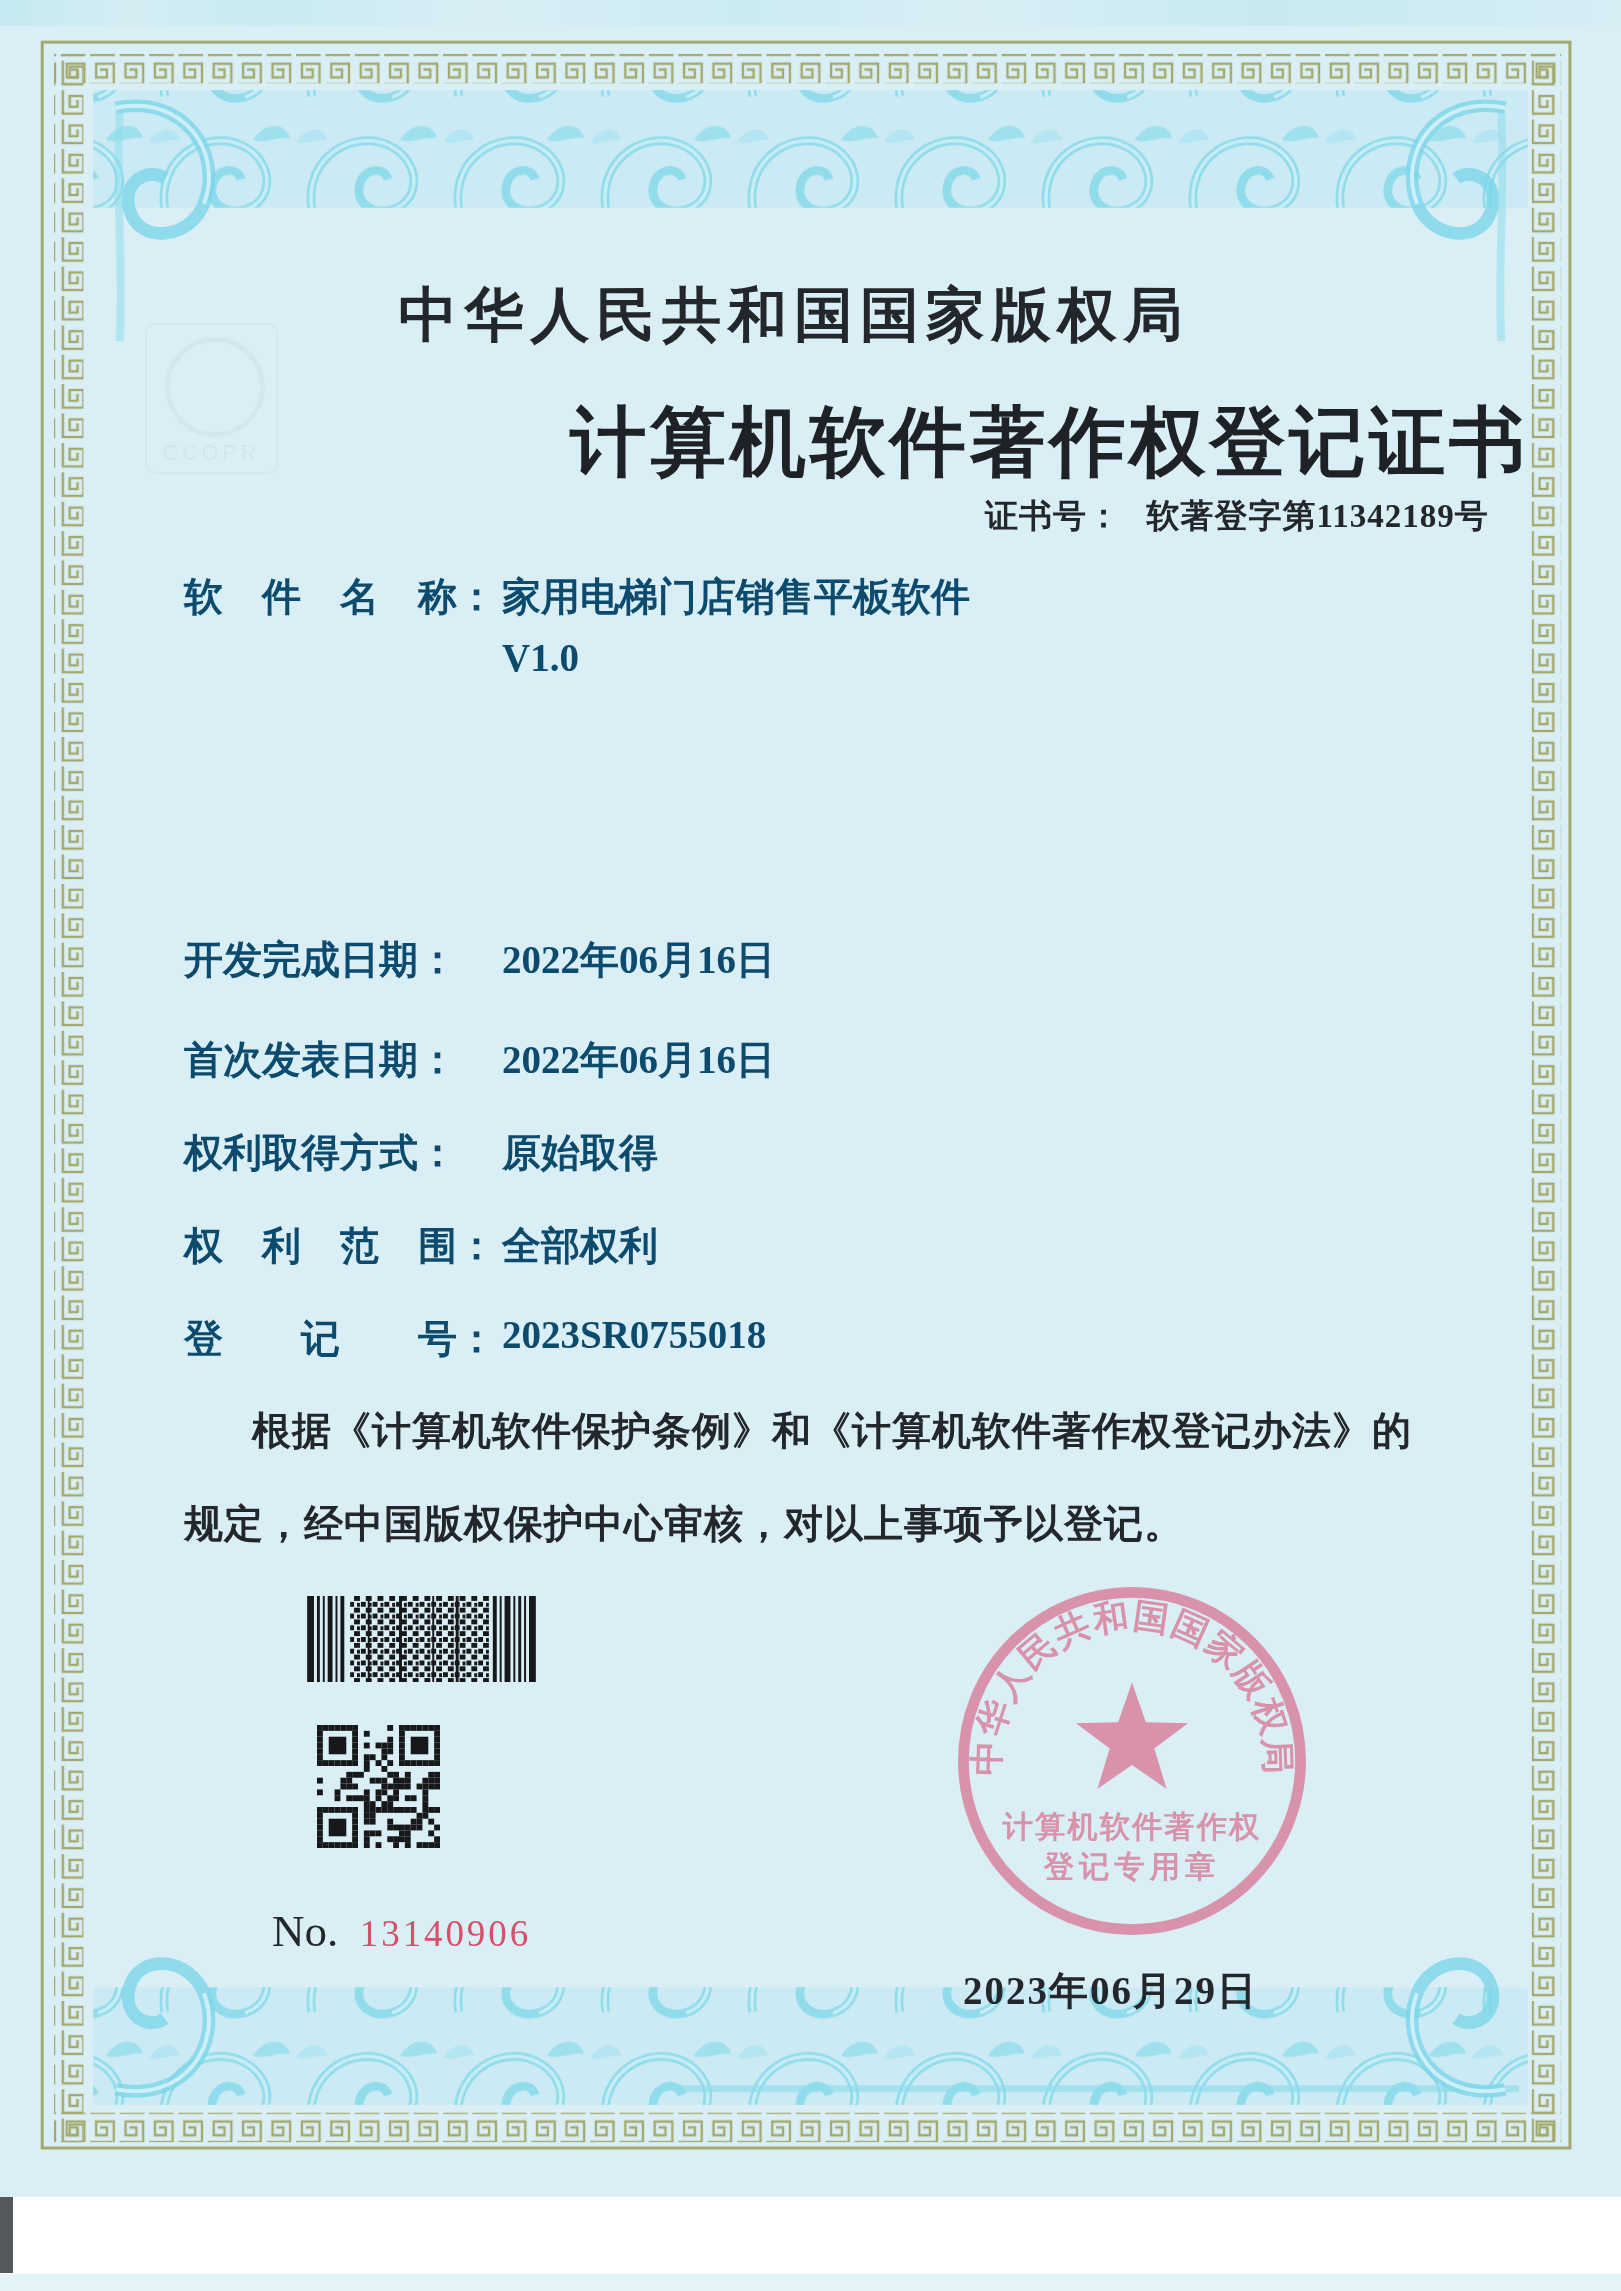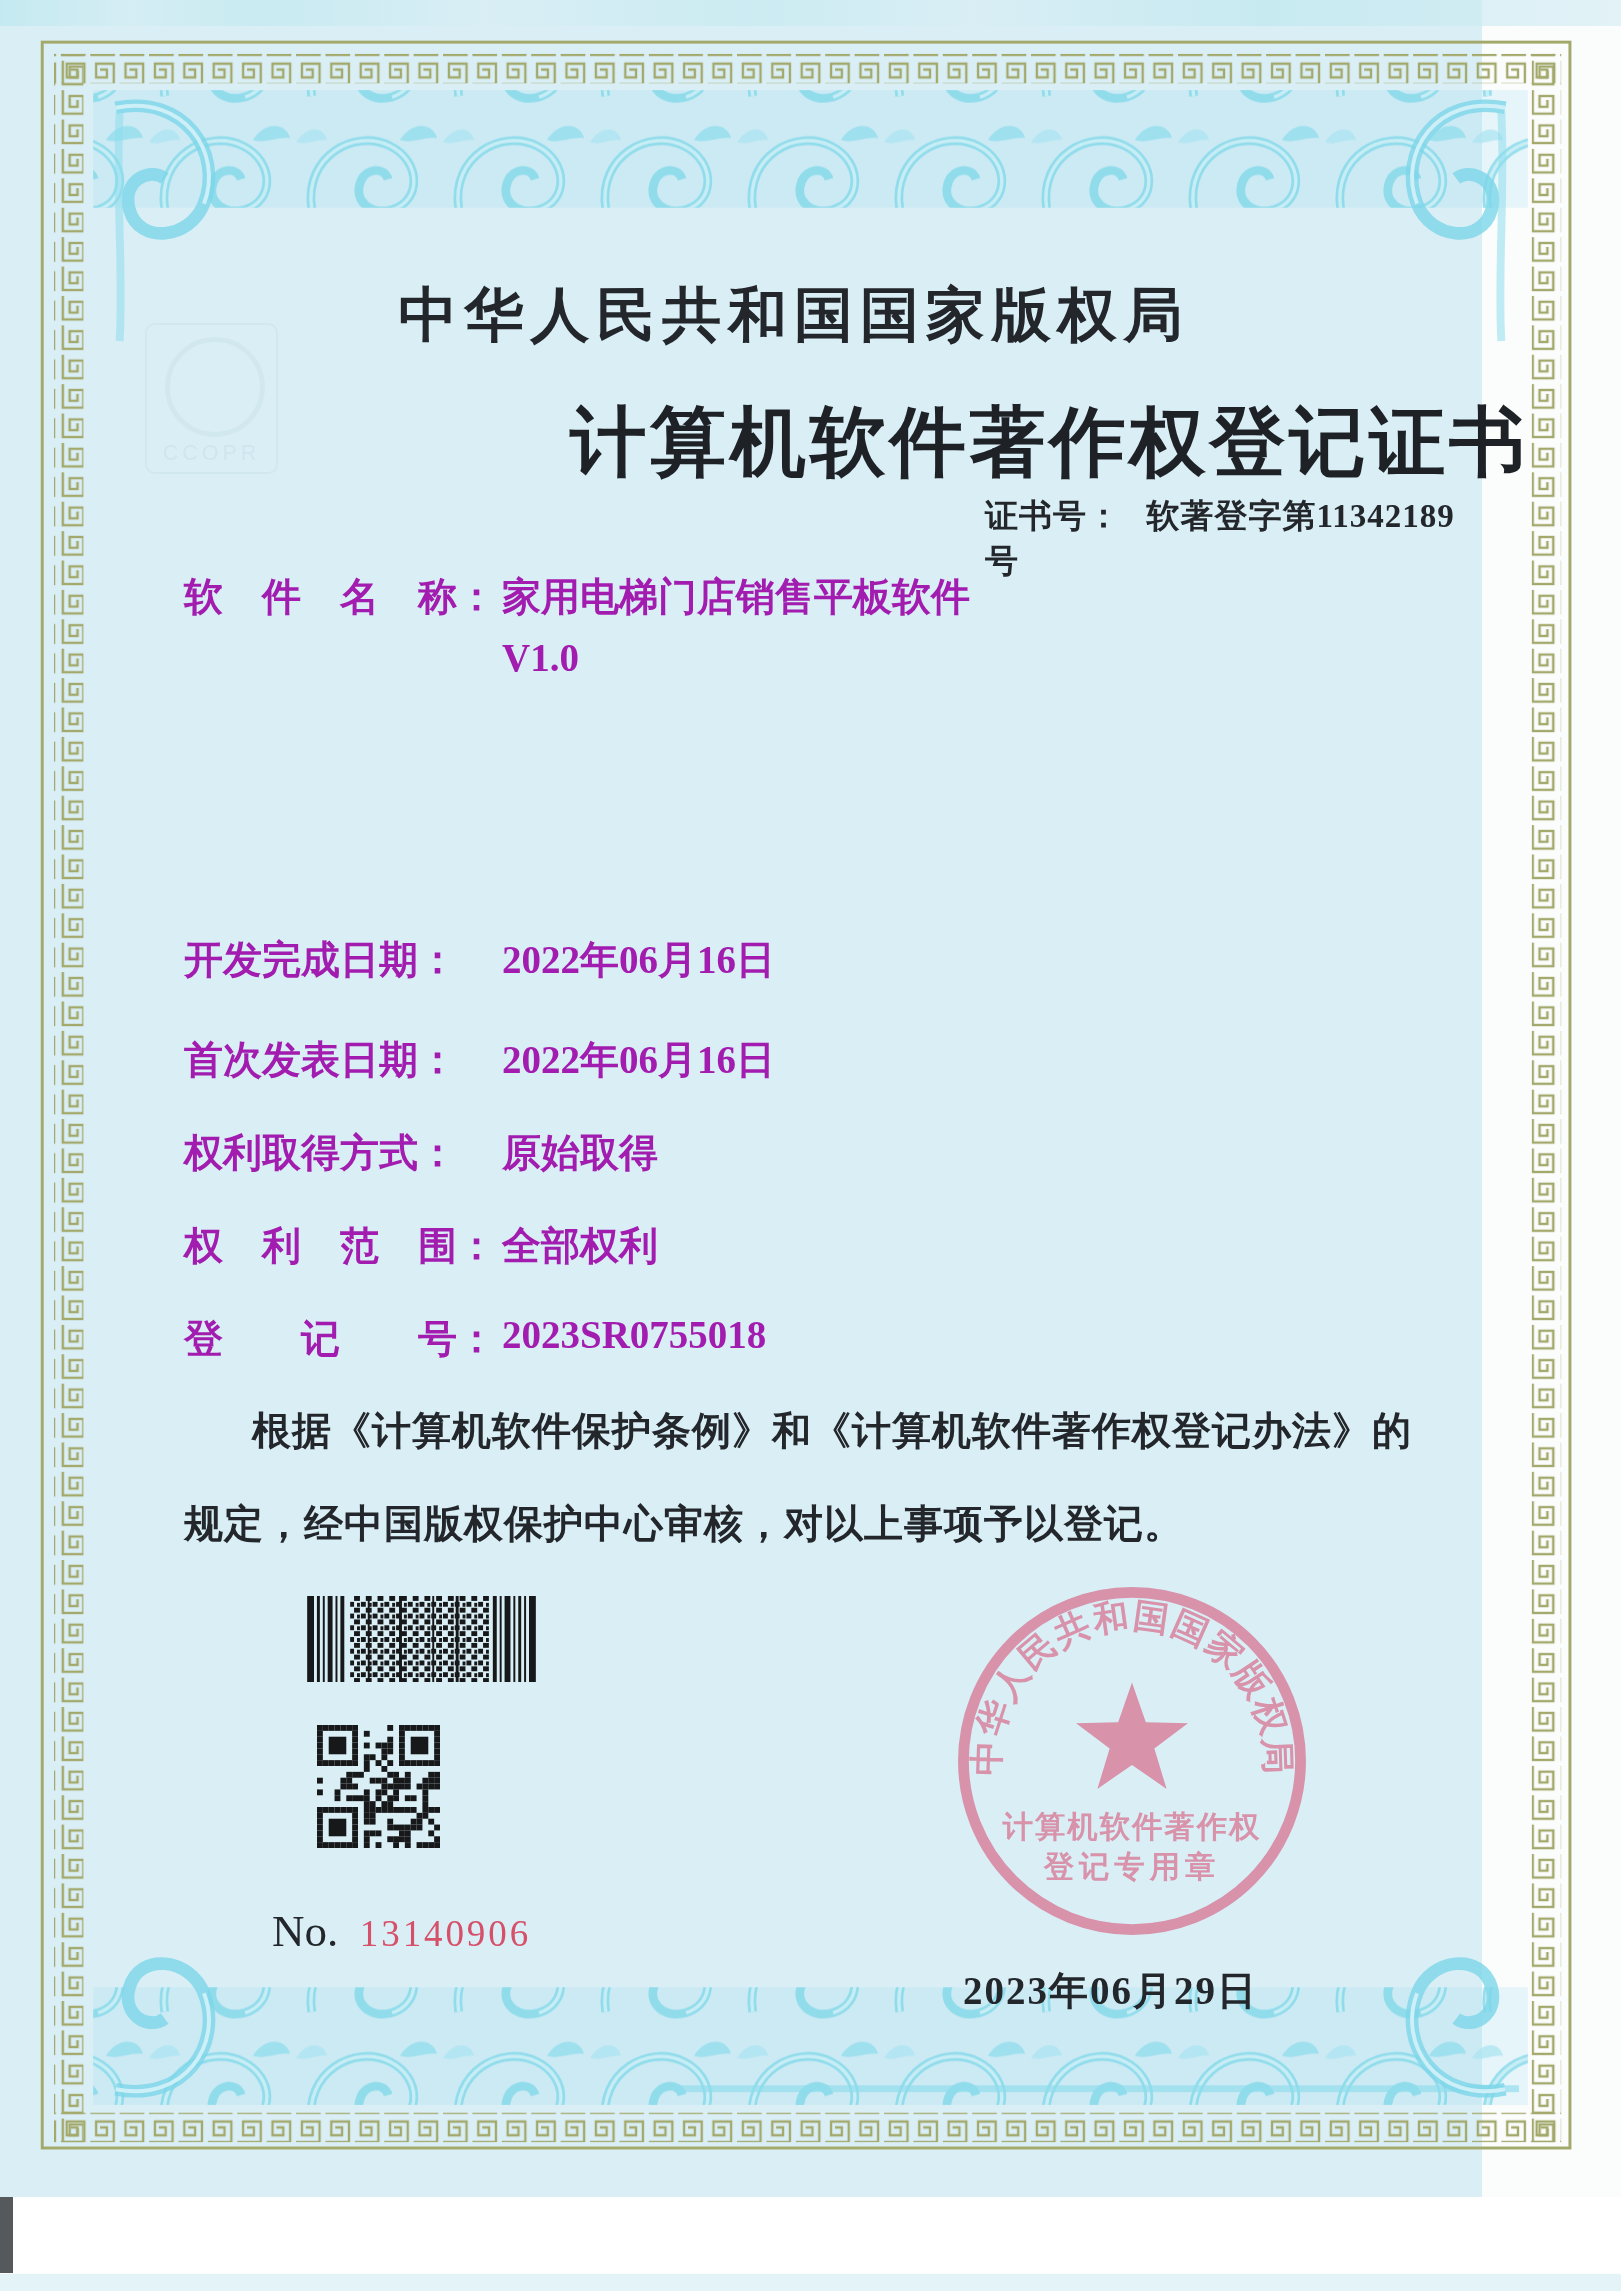--- a/index.html
+++ b/index.html
@@ -3,21 +3,21 @@
 <meta charset="utf-8">
 <style>
   html,body{margin:0;padding:0;}
   body{
     width:1621px;height:2292px;position:relative;overflow:hidden;
     background:#fbfcfc;
     font-family:"Liberation Serif","DejaVu Serif",serif;
     color:#20242a;
   }
   .page{
-    position:absolute;left:0;top:0;width:1482px;height:2197px;
+    position:absolute;left:0;top:0;width:1621px;height:2197px;
     background:#d9eef5;
   }
   .abs{position:absolute;}
   
   .topnoise{position:absolute;left:0;top:0;width:1621px;height:25.5px;
     background:linear-gradient(90deg,#b9e7ee 0%,#d2edf3 8%,#bfe9ef 16%,#d9eef5 30%,#c4eaf0 46%,#d9eef5 60%,#bde8ee 78%,#d5edf4 100%);
     opacity:.65;}
   .bottom-white{position:absolute;left:0;top:2197px;width:1621px;height:76px;background:#ffffff;}
   .bottom-darkbar{position:absolute;left:0;top:2197px;width:12.7px;height:76px;background:#55595c;}
   .bottom-strip{position:absolute;left:0;top:2274px;width:1621px;height:17.6px;background:#e3f3f8;}
@@ -28,21 +28,21 @@
   }
   .cert-title{
     position:absolute;left:59px;top:392px;width:1470px;text-align:right;
     font-size:76px;font-weight:bold;letter-spacing:3.9px;color:#1e2227;
   }
   .cert-no{
     position:absolute;left:985px;top:494px;font-size:33px;font-weight:bold;
     letter-spacing:1px;color:#23272c;
   }
   .cert-no .gap{display:inline-block;width:25.5px;}
-  .row{position:absolute;left:184px;font-size:39px;font-weight:bold;color:#a21caf;white-space:nowrap;}
+  .row{position:absolute;left:184px;font-size:39px;font-weight:bold;color:#0c4a6e;white-space:nowrap;}
   .row .val{position:absolute;left:318px;top:0;white-space:nowrap;}
   .r1{top:570px;} .r1b{top:635px;} .r2{top:757px;} .r3{top:933px;}
   .r4{top:1033px;} .r5{top:1126px;} .r6{top:1219px;} .r7{top:1312px;}
   .stmt{position:absolute;font-size:39px;font-weight:bold;letter-spacing:1px;color:#23272c;white-space:nowrap;}
   .s1{left:252px;top:1404px;} .s2{left:184px;top:1497px;}
   .noline{position:absolute;left:272px;top:1905px;font-size:45px;color:#23272c;}
   .noline .num{font-size:37px;font-weight:normal;color:#d6506a;letter-spacing:2.9px;margin-left:21.6px;}
   .issue-date{position:absolute;left:963px;top:1964px;font-size:39px;font-weight:600;
     letter-spacing:2px;color:#23272c;z-index:6;}
   .watermark{position:absolute;left:145px;top:323px;width:129px;height:147px;

